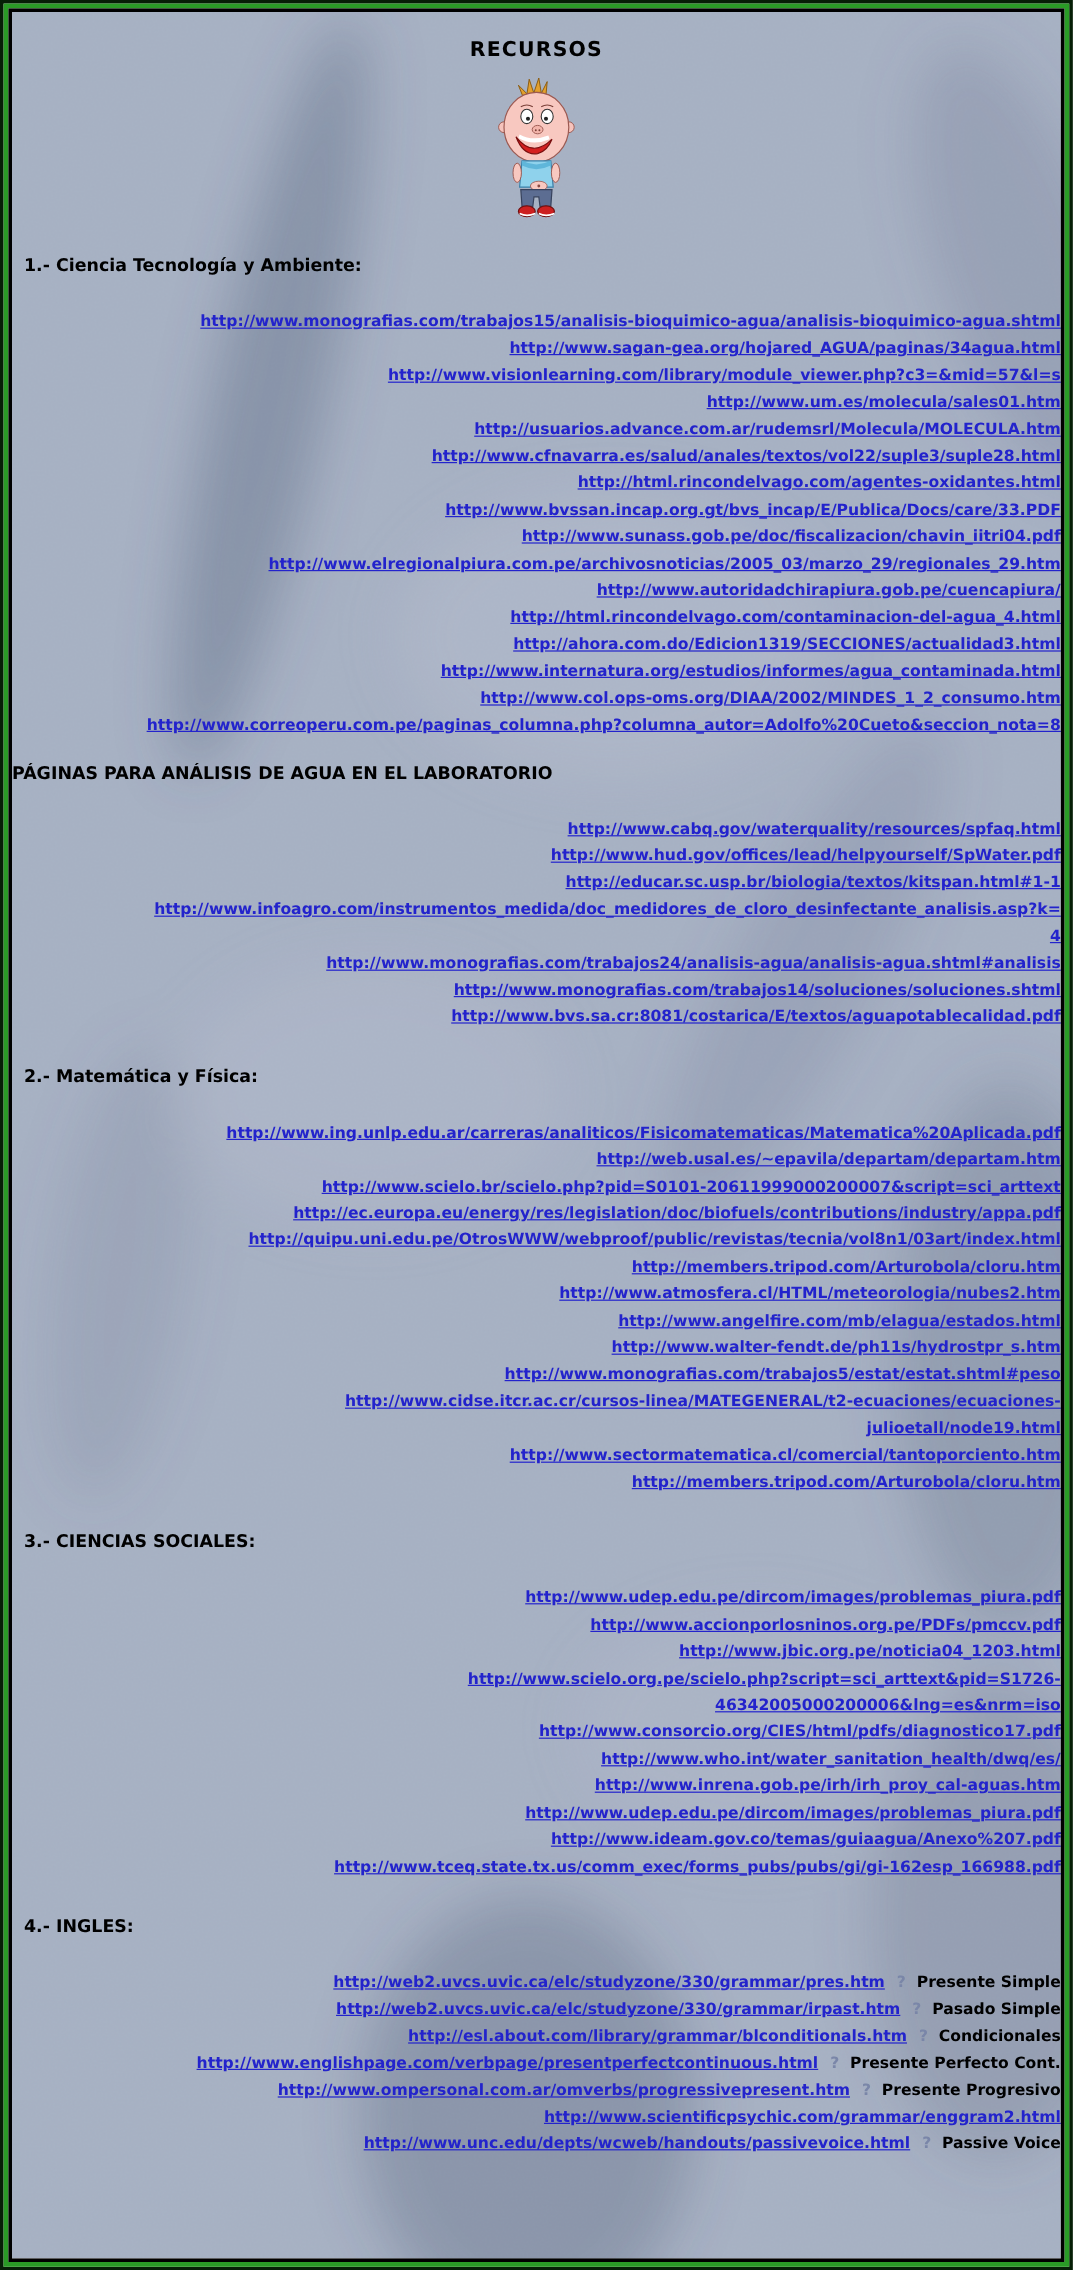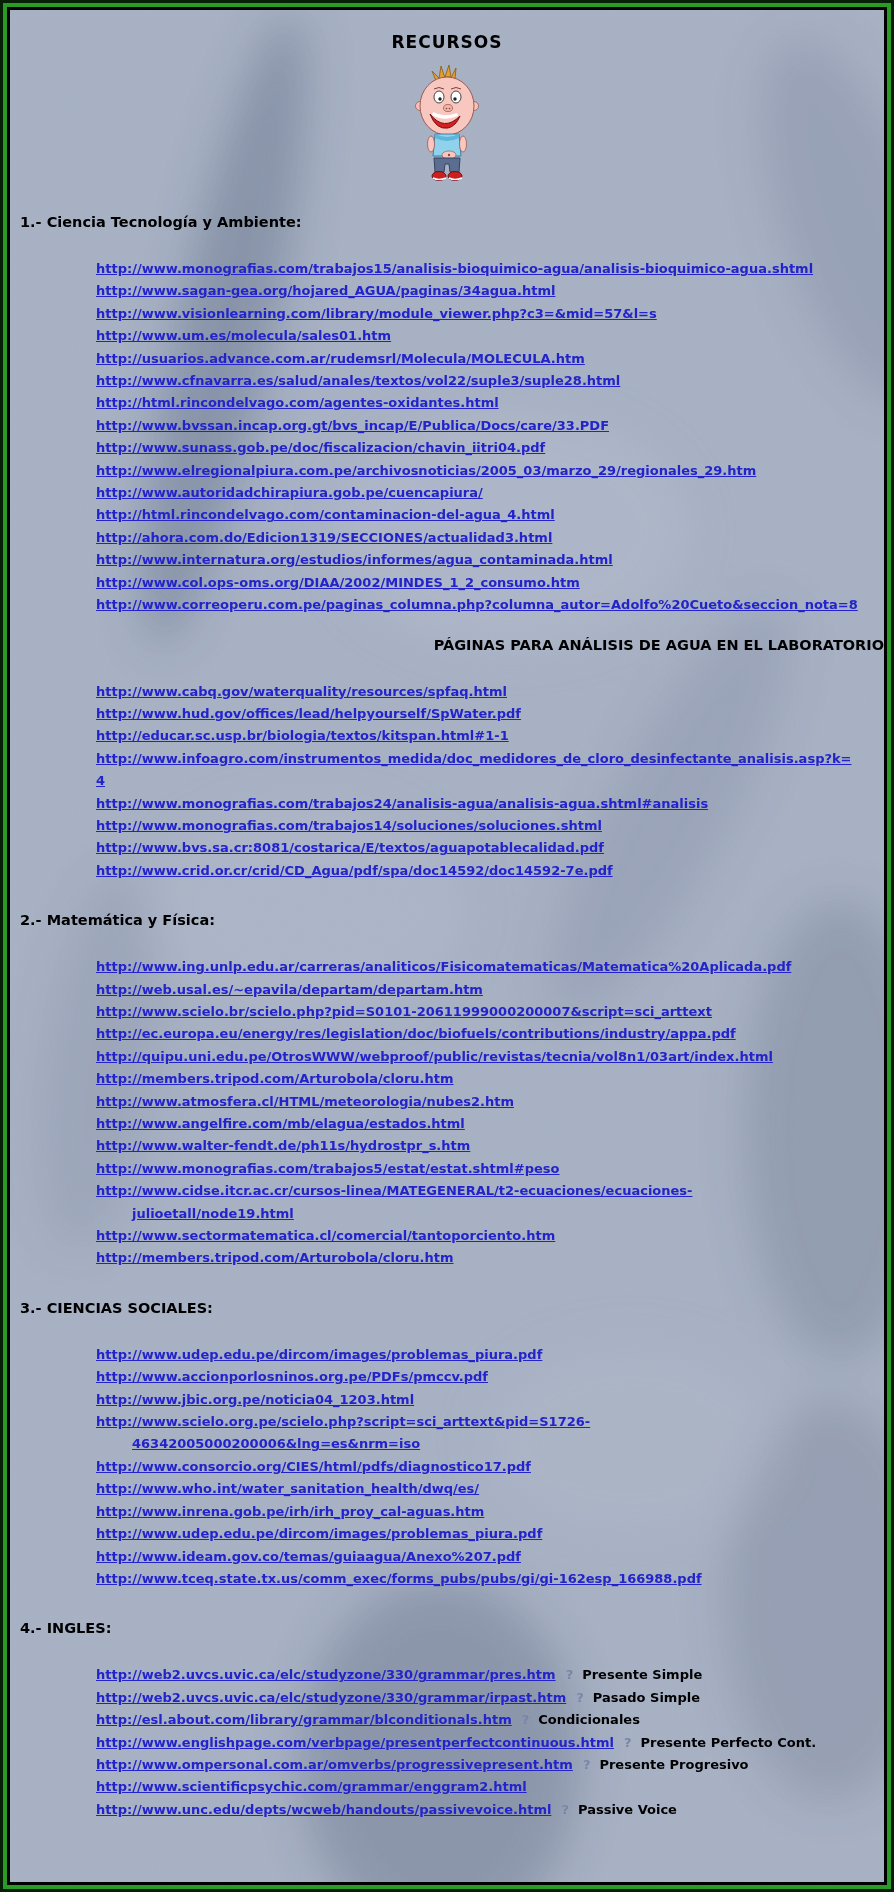--- a/index.html
+++ b/index.html
@@ -18,24 +18,24 @@
     margin:22px 0 0 0; text-align:center; color:#000;
     font-size:17px; font-weight:bold; letter-spacing:1px;
   }
   .baby { display:block; margin:12px auto 0 auto; }
 
   .sec-heading {
     margin:30px 16px 0 10px; color:#000;
     font-size:14.5px; font-weight:bold;
   }
   .sub-heading {
-    margin:20px 0 0 0; text-align:right; color:#000;
+    margin:20px 0 0 0; text-align:left; color:#000;
     font-size:14.5px; font-weight:bold;
   }
-  .url-group { margin:28px 0 20px 86px; }
+  .url-group { margin:28px 0 20px 86px;text-align:right; }
   .url-line {
     font-size:13px; font-weight:bold; line-height:22.4px;
     white-space:nowrap;
   }
   .url-line.cont { padding-left:36px; }
   .url-text { color:#2323cc; text-decoration:underline; cursor:pointer; }
   .sep { color:#7a86a8; margin:0 9px 0 10px; font-weight:bold; }
   .label { color:#000; font-weight:bold; }
 </style>
 </head>
@@ -168,21 +168,20 @@
           <div class="url-line"><span class="url-text">http://www.infoagro.com/instrumentos_medida/doc_medidores_de_cloro_desinfectante_analisis.asp?k=</span></div>
 
           <div class="url-line"><span class="url-text">4</span></div>
 
           <div class="url-line"><span class="url-text">http://www.monografias.com/trabajos24/analisis-agua/analisis-agua.shtml#analisis</span></div>
 
           <div class="url-line"><span class="url-text">http://www.monografias.com/trabajos14/soluciones/soluciones.shtml</span></div>
 
           <div class="url-line"><span class="url-text">http://www.bvs.sa.cr:8081/costarica/E/textos/aguapotablecalidad.pdf</span></div>
 
-          <div class="url-line"><span class="url-text">http://www.crid.or.cr/crid/CD_Agua/pdf/spa/doc14592/doc14592-7e.pdf</span></div>
         </div>
     </div>
 
     <div>
       <div class="sec-heading">2.- Matemática y Física:</div>
       <div class="url-group">
 
           <div class="url-line"><span class="url-text">http://www.ing.unlp.edu.ar/carreras/analiticos/Fisicomatematicas/Matematica%20Aplicada.pdf</span></div>
 
           <div class="url-line"><span class="url-text">http://web.usal.es/~epavila/departam/departam.htm</span></div>

